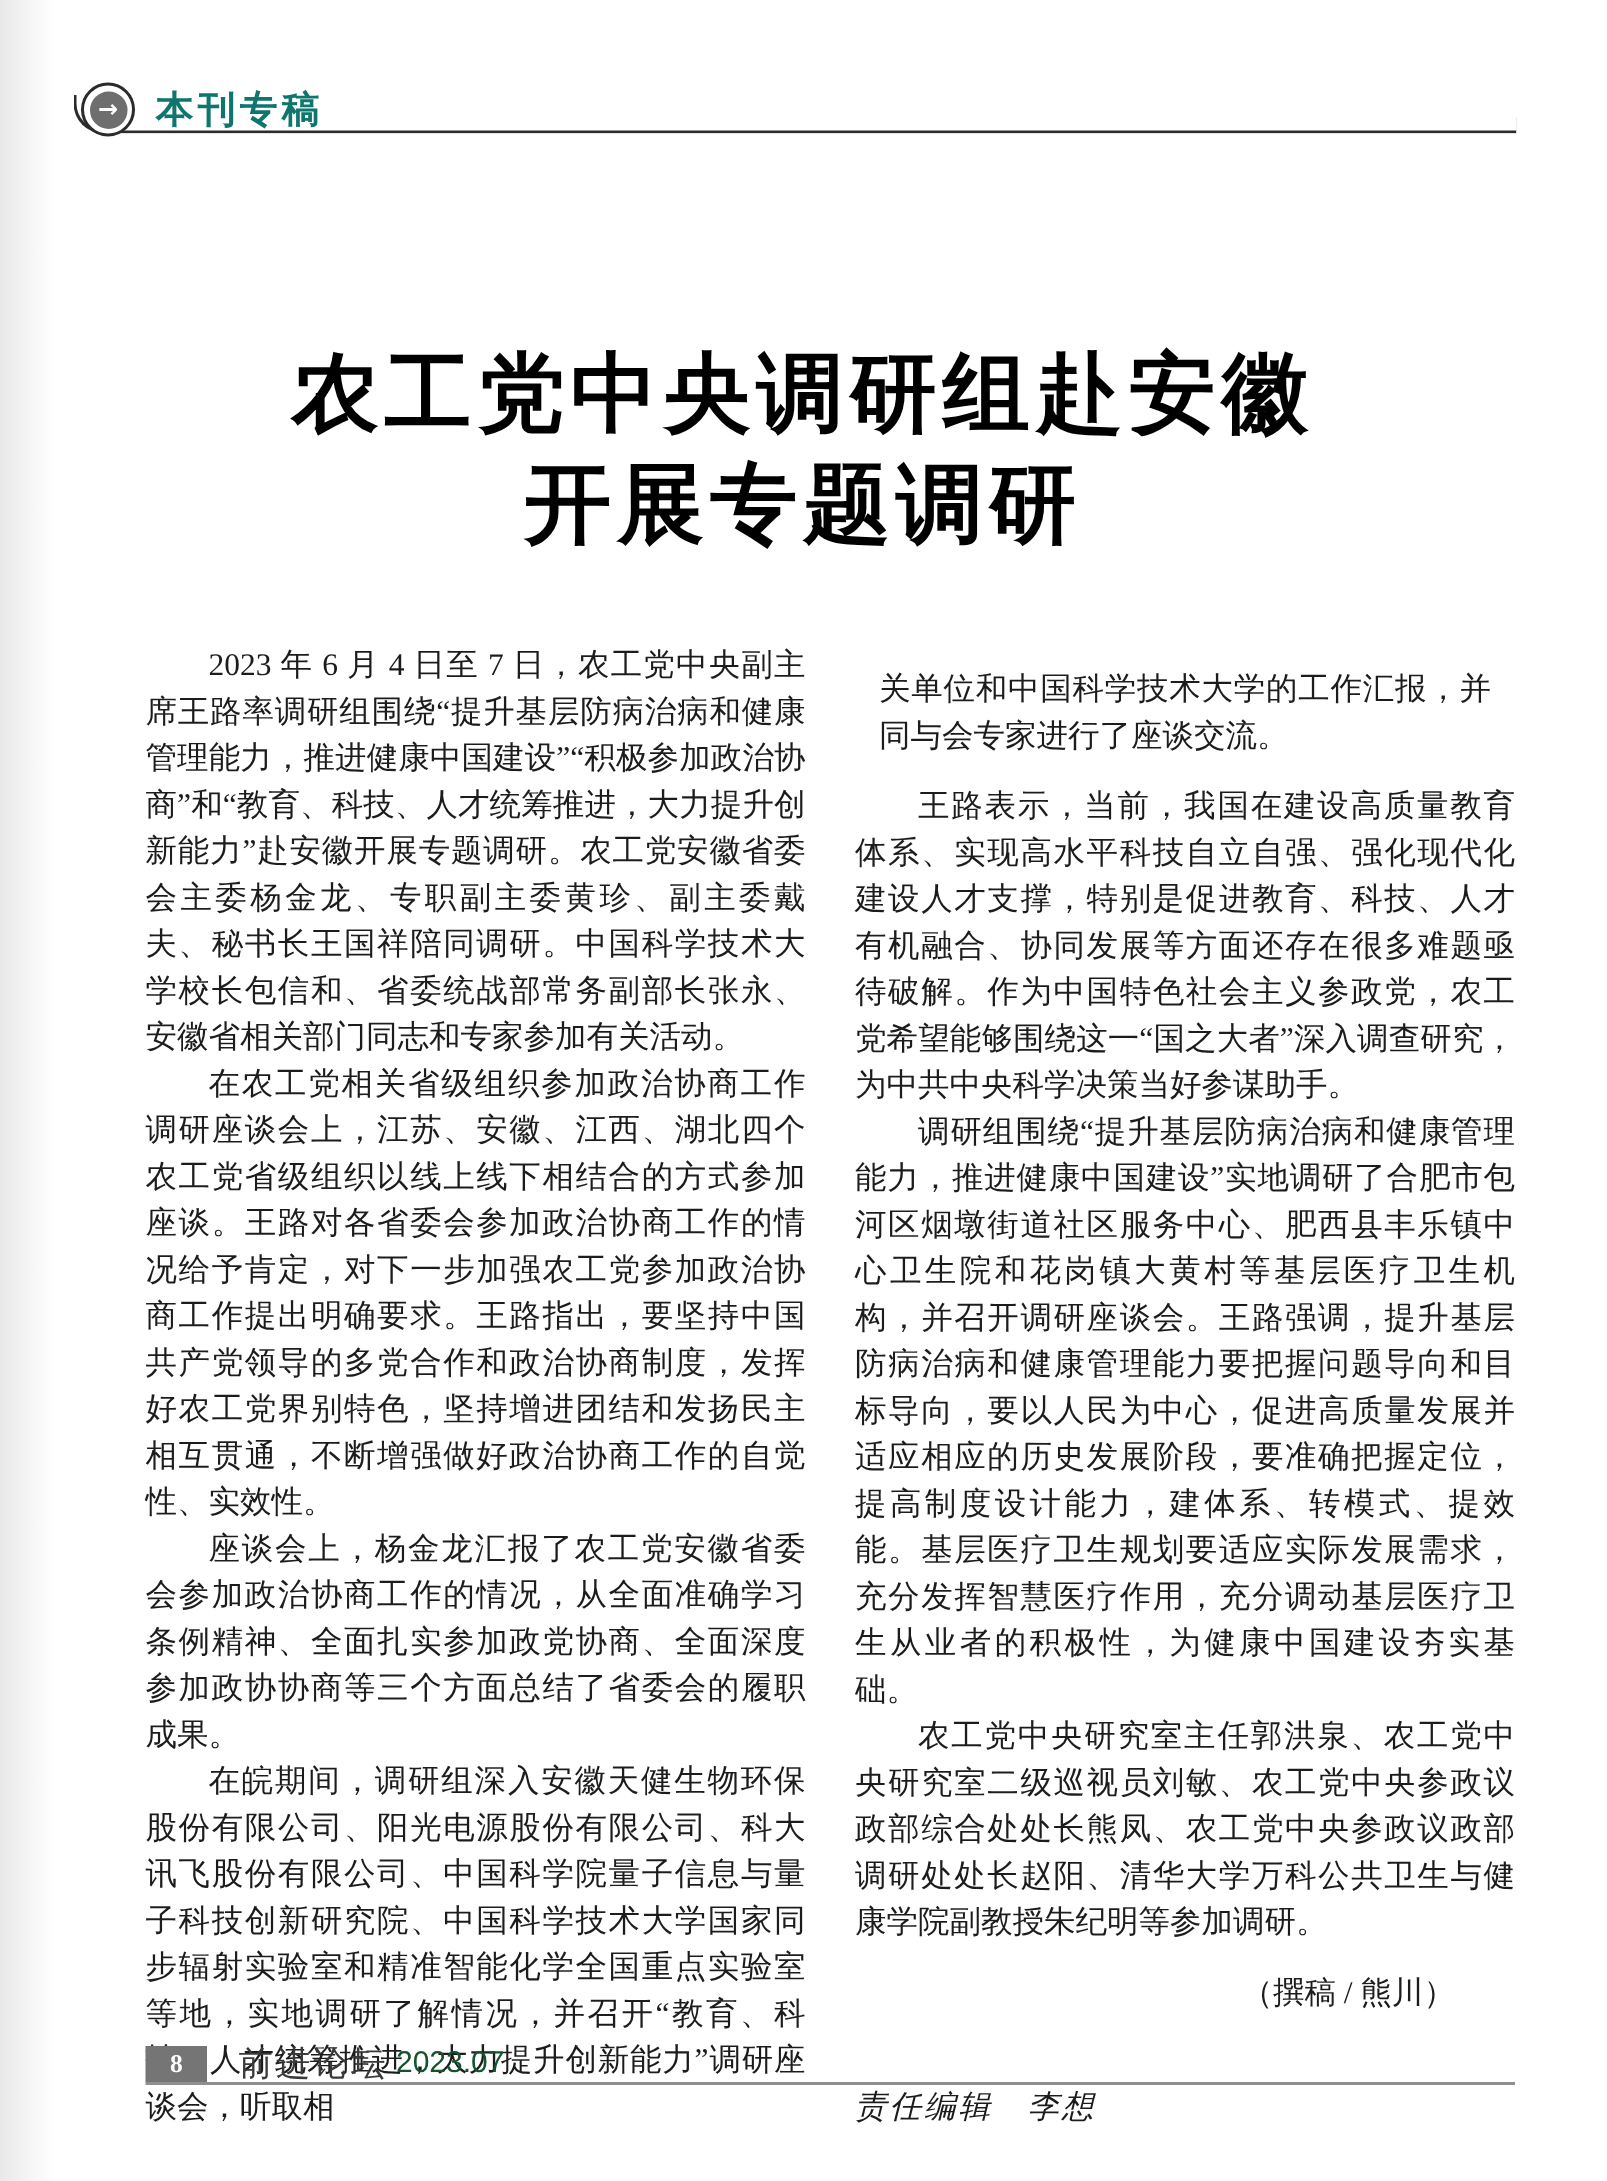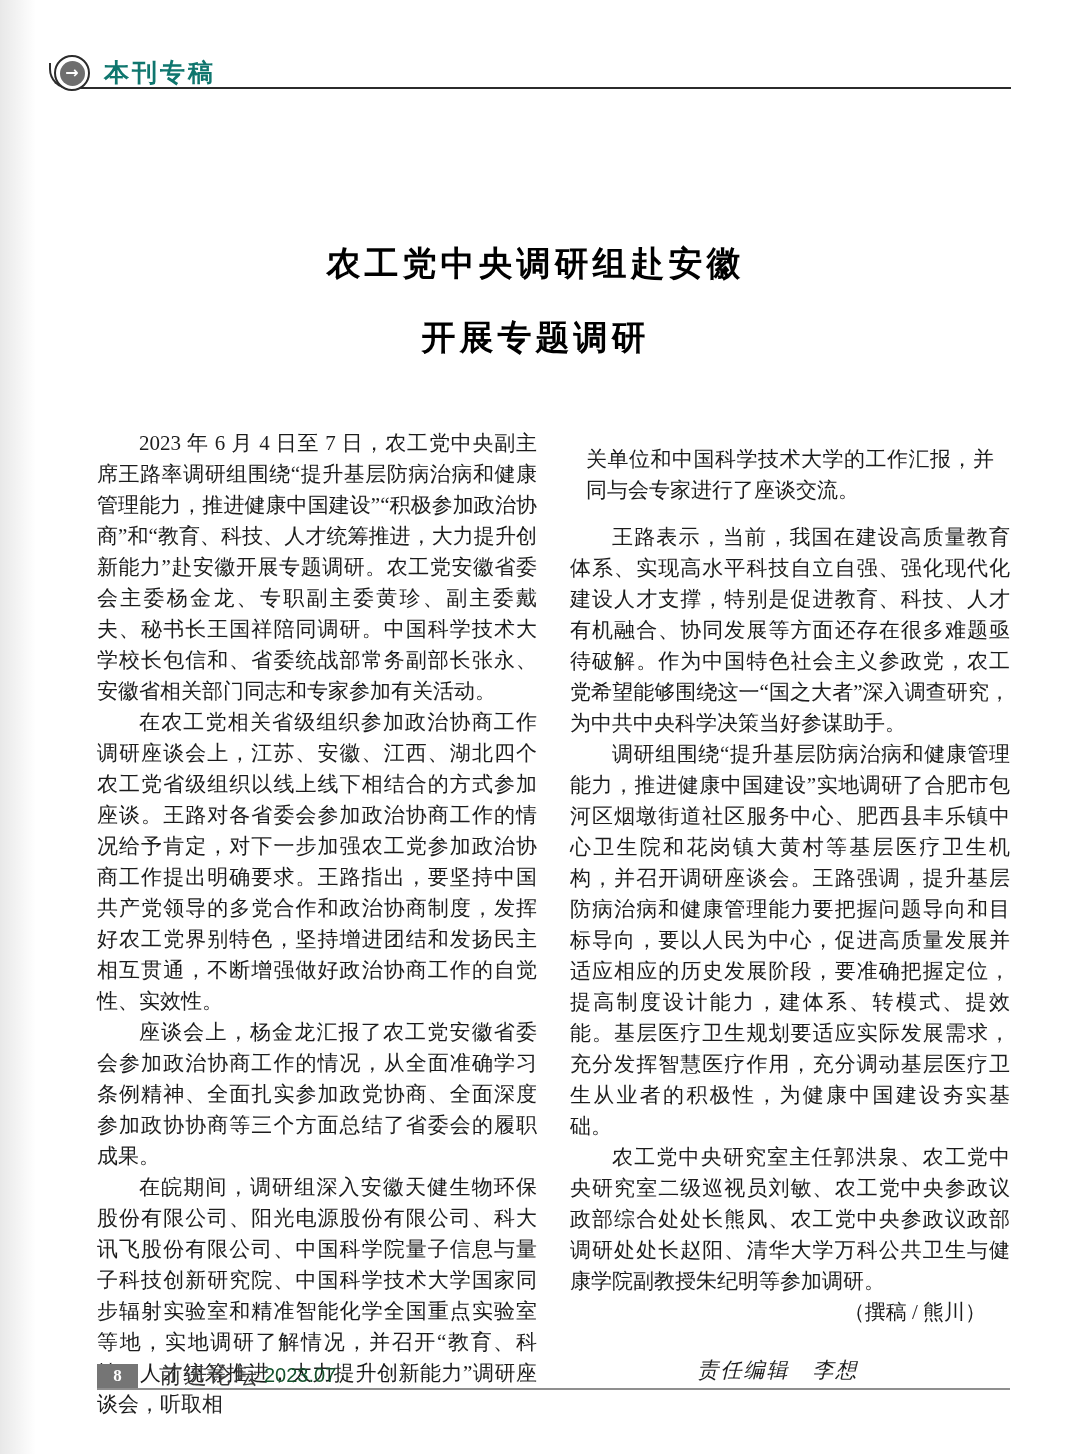--- a/index.html
+++ b/index.html
@@ -31,38 +31,38 @@
   }
   .header-label {
     position:absolute; left:104px; top:56px;
     font-family:"Liberation Sans","DejaVu Sans",sans-serif;
     font-size:25px; font-weight:600; letter-spacing:3px; color:#0f766e;
   }
   
   .title {
     position:absolute; left:0; right:0; top:226px; text-align:center;
     font-family:"Liberation Sans","DejaVu Sans",sans-serif;
-    font-weight:900; font-size:34px; line-height:74px; color:#000;
+    font-weight:900; font-size:58px; line-height:74px; color:#000;
     letter-spacing:4px; margin:0;
   }
   .title span { display:block; }
   
   .columns {
     position:absolute; left:97px; top:428px; width:913px;
     display:flex; gap:33px;
   }
   .col {
     flex:1 1 0; font-size:21px; line-height:31px;
     text-align:justify; text-justify:inter-ideograph;
   }
   .para { margin:0; text-indent:2em; }
   .cont { margin:16px; text-indent:0; }
-  .byline { margin:0; text-align:right; padding-right:24px; text-indent:0; }
+  .byline { margin:16px; text-align:right; padding-right:24px; text-indent:0; }
   .editor {
-    margin:27px 0 0; text-align:center; padding-right:24px; text-indent:0;
+    margin:45px 0 0; text-align:left; padding-right:24px; text-indent:0;
     font-style:italic; letter-spacing:2px;
   }
   
   .footer-badge {
     position:absolute; left:97px; top:1364px; width:41px; height:24px;
     background:#757575; color:#ffffff; text-align:center;
     font:bold 17px/24px "Liberation Serif","DejaVu Serif",serif;
   }
   .footer-journal {
     position:absolute; left:159px; top:1363px; font-size:23px; line-height:25px;

